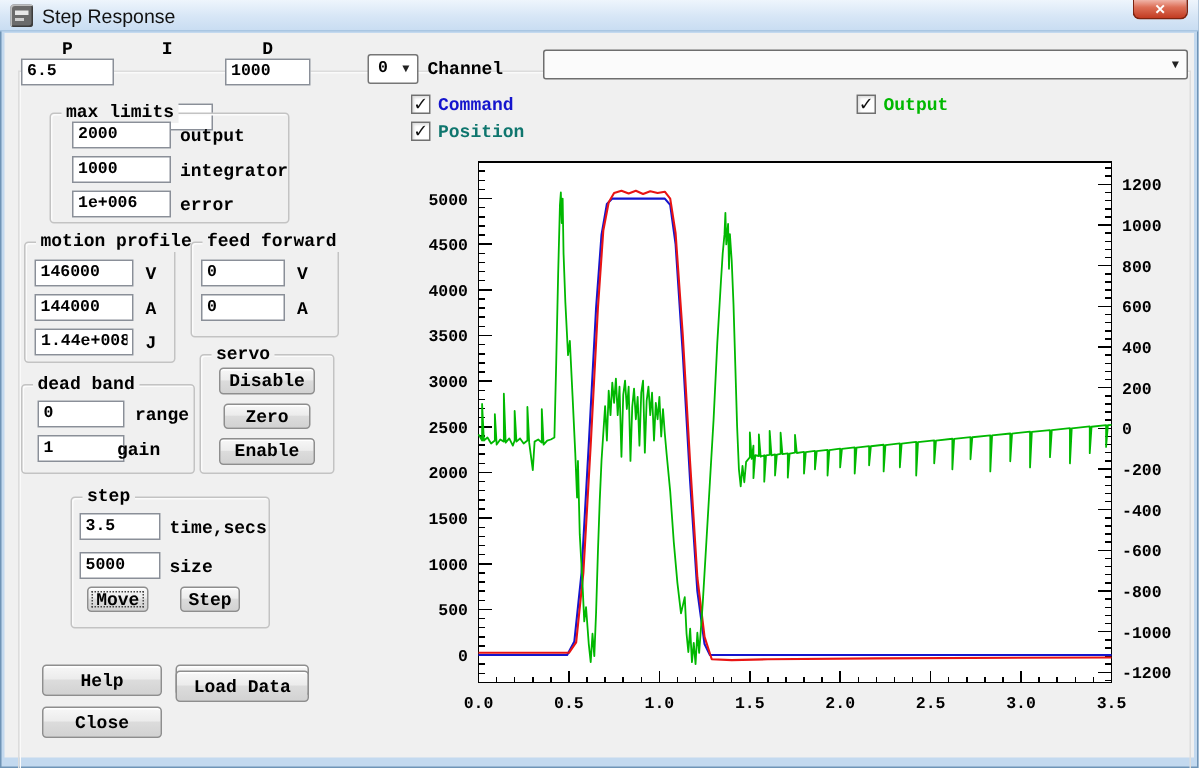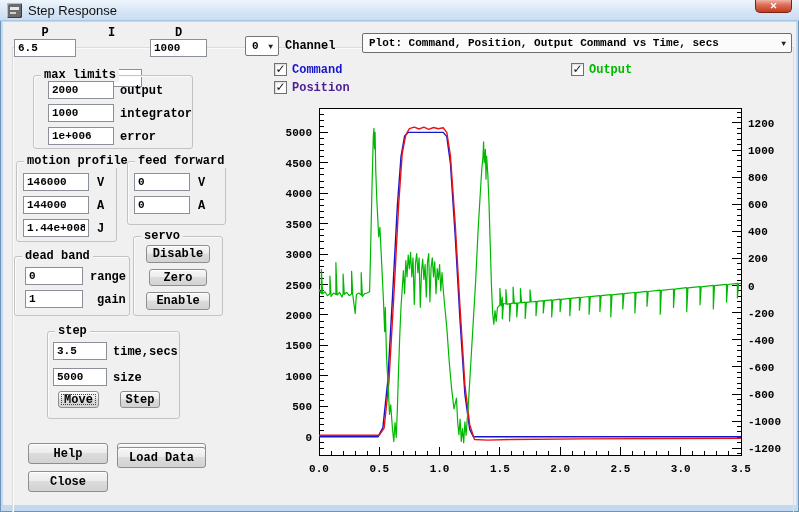--- a/index.html
+++ b/index.html
@@ -69,28 +69,27 @@
 <input class="inp" style="left: 81px; top: 39px; width: 61px; margin-top: 30px;" value="0.001">
 <input class="inp" style="left: 150px; top: 39px; width: 57px;" value="1000">
 
 <div class="combo" style="left:245px;top:36px;width:34px;height:20px">
   <span class="v">0</span>
   <span class="arr">▼</span>
 </div>
 <span class="lbl" style="left:285px;top:39px">Channel</span>
 
 <div class="combo light" style="left:362px;top:33px;width:430px;height:20px">
-  <span class="v">Plot: Command, Position, Output Command vs Time, secs</span>
   <span class="arr">▼</span>
 </div>
 
 <span class="chk on" style="left:274px;top:63px"></span>
 <span class="clbl" style="left: 292px; top: 63px; color: rgb(21, 21, 205);">Command</span>
 <span class="chk on" style="left:274px;top:81px"></span>
-<span class="clbl" style="left: 292px; top: 81px; color: #4c1d95;">Position</span>
+<span class="clbl" style="left: 292px; top: 81px; color: #0f766e;">Position</span>
 <span class="chk on" style="left:571px;top:63px"></span>
 <span class="clbl" style="left: 589px; top: 63px; color: rgb(0, 184, 0);">Output</span>
 
 <div class="grp" style="left:33px;top:75px;width:160px;height:74px">
   <span class="t">max limits</span>
 </div>
 <input class="inp" style="left: 48px; top: 81px; width: 66px;" value="2000">
 <span class="lbl" style="left:120px;top:84px">output</span>
 <input class="inp" style="left: 48px; top: 104px; width: 66px;" value="1000">
 <span class="lbl" style="left:120px;top:107px">integrator</span>
@@ -121,21 +120,21 @@
 <button class="btn" style="left:146px;top:245px;width:64px;height:18px">Disable</button>
 <button class="btn" style="left:149px;top:269px;width:58px;height:17px">Zero</button>
 <button class="btn" style="left:146px;top:292px;width:64px;height:18px">Enable</button>
 
 <div class="grp" style="left:14px;top:256px;width:116px;height:60px">
   <span class="t">dead band</span>
 </div>
 <input class="inp" style="left: 25px; top: 267px; width: 58px;" value="0">
 <span class="lbl" style="left:90px;top:270px">range</span>
 <input class="inp" style="left: 25px; top: 290px; width: 58px;" value="1">
-<span class="lbl" style="left:97px;top:293px">gain</span>
+<span class="lbl" style="left:78px;top:293px">gain</span>
 
 <div class="grp" style="left:47px;top:331px;width:133px;height:88px">
   <span class="t">step</span>
 </div>
 <input class="inp" style="left: 53px; top: 342px; width: 54px;" value="3.5">
 <span class="lbl" style="left:113px;top:345px">time,secs</span>
 <input class="inp" style="left: 53px; top: 368px; width: 54px;" value="5000">
 <span class="lbl" style="left:113px;top:371px">size</span>
 <button class="btn focused" style="left:58px;top:391px;width:41px;height:17px">Move</button>
 <button class="btn" style="left:120px;top:391px;width:40px;height:17px">Step</button>

